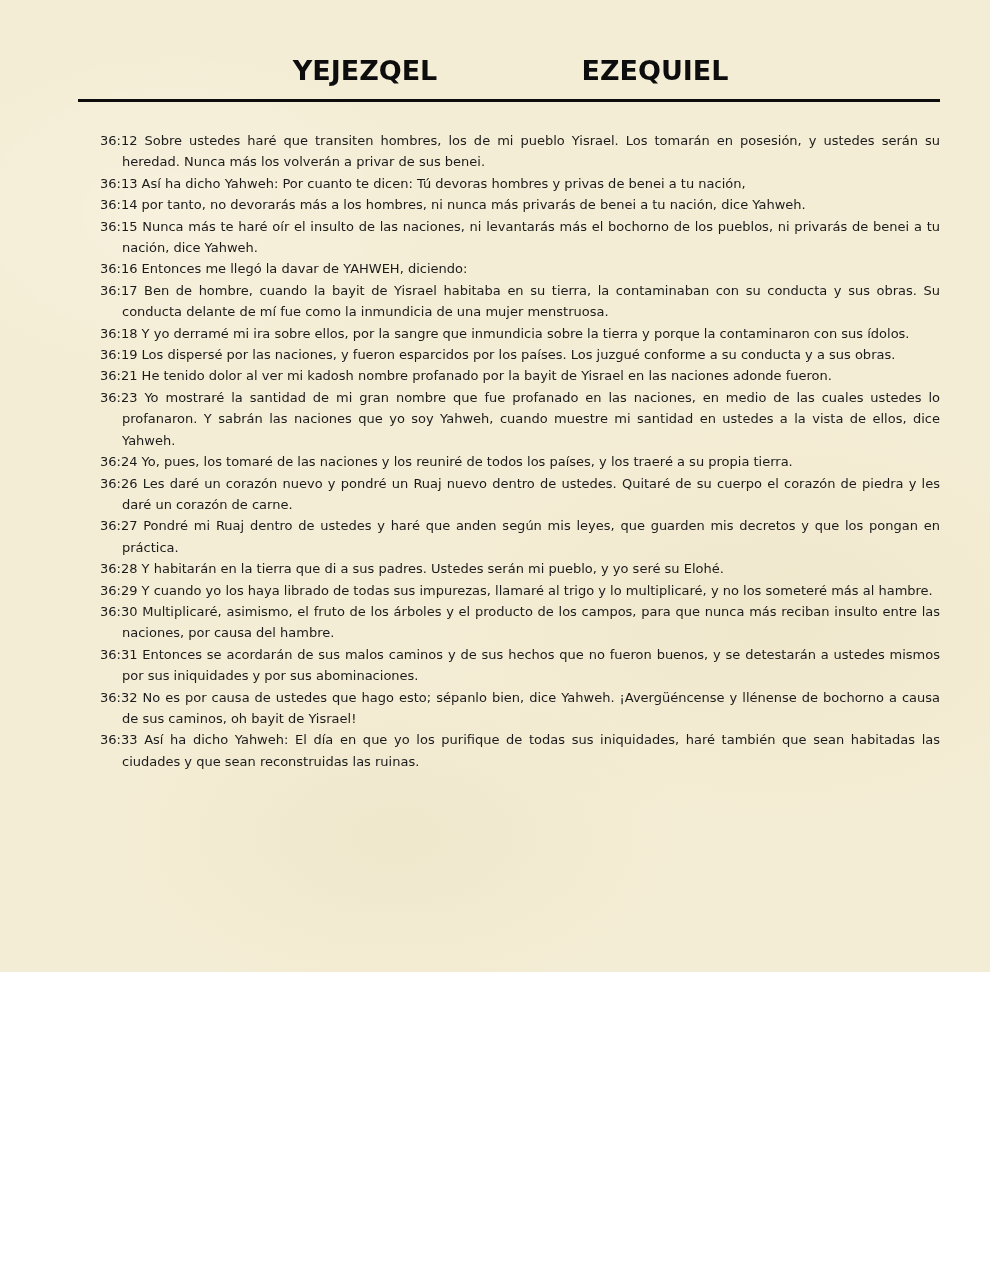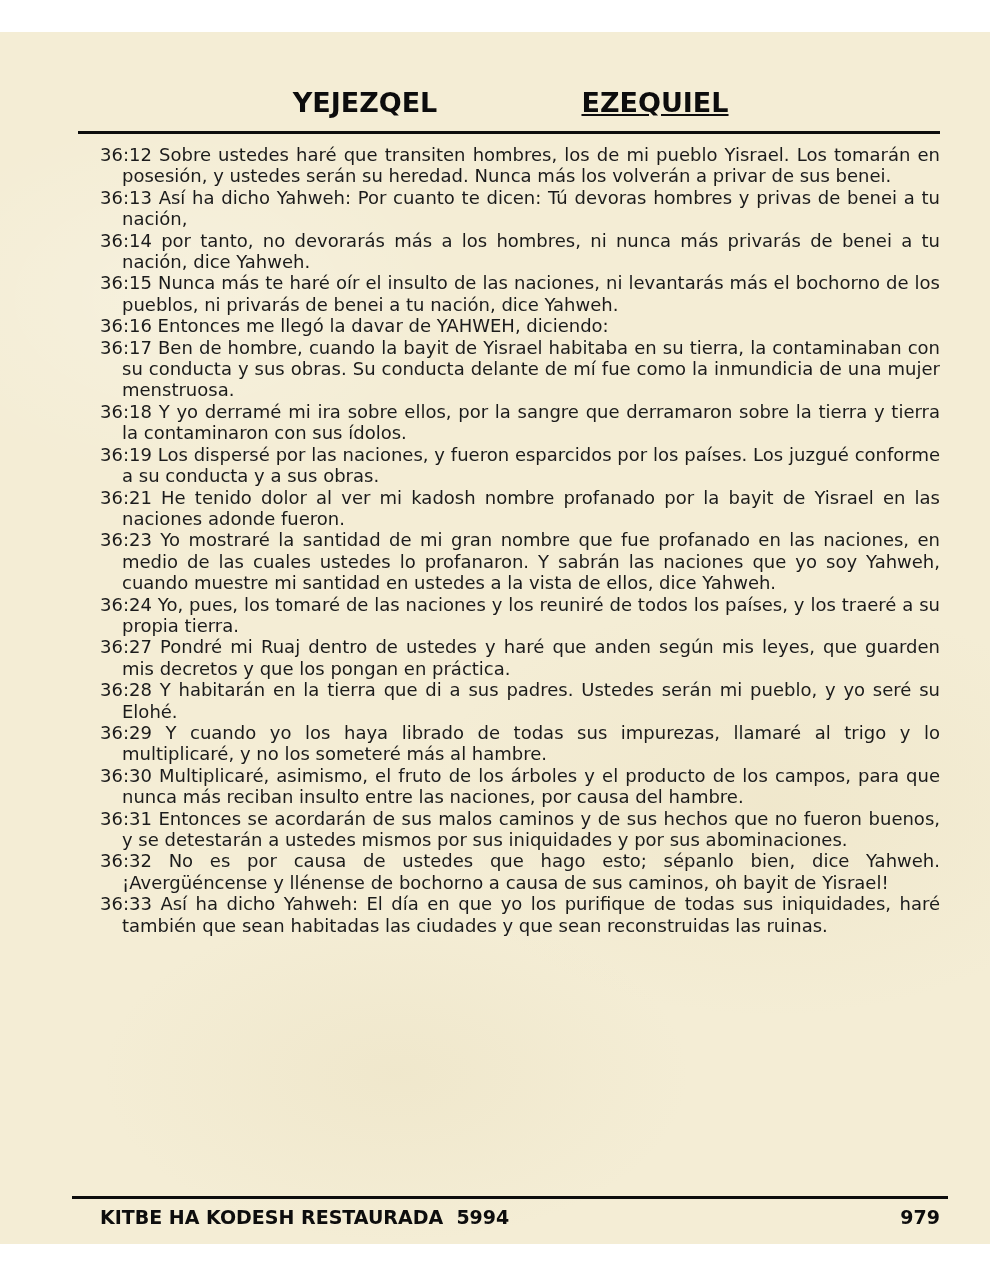--- a/index.html
+++ b/index.html
@@ -2,68 +2,67 @@
 <html style="--bg: #f4edd5; --ink: #1b1b1b;"><head>
 <meta charset="utf-8">
 <style>
   html, body {
     margin: 0;
     padding: 0;
   }
   .page {
     position: relative;
     width: 990px;
-    height: 1212px;
+    height: 972px;
     background-color: var(--bg, #f4edd5);
     background-image:
       radial-gradient(ellipse 400px 260px at 18% 22%, rgba(255,255,255,0.20), rgba(255,255,255,0) 70%),
       radial-gradient(ellipse 500px 300px at 78% 64%, rgba(210,192,140,0.12), rgba(210,192,140,0) 70%),
       radial-gradient(ellipse 420px 240px at 40% 86%, rgba(214,198,150,0.14), rgba(214,198,150,0) 70%);
     overflow: hidden;
     font-family: "DejaVu Sans", "Liberation Sans", sans-serif;
     color: var(--ink, #1b1b1b);
-    margin-top: 32px;
   }
 
   
   .titles {
     position: absolute;
     top: 55px;
     left: 0;
     width: 100%;
     height: 38px;
   }
   .title {
     position: absolute;
     transform: translateX(-50%);
     font-size: 27px;
     font-weight: bold;
     letter-spacing: 0px;
     color: #0d0d0d;
     white-space: nowrap;
   }
   .title.left  { left: 365px; }
-  .title.right { left: 655px; text-decoration: underline; }
+  .title.right { left: 655px; }
 
   .header-rule {
     position: absolute;
     top: 99px;
     left: 78px;
     width: 862px;
     height: 3px;
     background: #0d0d0d;
   }
 
   
   .body-text {
     position: absolute;
-    top: 112px;
+    top: 130px;
     left: 100px;
     width: 840px;
-    font-size: 18px;
+    font-size: 13px;
     line-height: 21.4px;
     text-align: justify;
   }
   .verse {
     margin: 0;
     padding-left: 22px;
     text-indent: -22px;
   }
 
   
@@ -101,25 +100,26 @@
 
   <div class="header-rule"></div>
 
   <main class="body-text">
     <p class="verse"><span>36:12</span> <span>Sobre ustedes haré que transiten hombres, los de mi pueblo Yisrael. Los tomarán en posesión, y ustedes serán su heredad. Nunca más los volverán a privar de sus benei.</span></p>
     <p class="verse"><span>36:13</span> <span>Así ha dicho Yahweh: Por cuanto te dicen: Tú devoras hombres y privas de benei a tu nación,</span></p>
     <p class="verse"><span>36:14</span> <span>por tanto, no devorarás más a los hombres, ni nunca más privarás de benei a tu nación, dice Yahweh.</span></p>
     <p class="verse"><span>36:15</span> <span>Nunca más te haré oír el insulto de las naciones, ni levantarás más el bochorno de los pueblos, ni privarás de benei a tu nación, dice Yahweh.</span></p>
     <p class="verse"><span>36:16</span> <span>Entonces me llegó la davar de YAHWEH, diciendo:</span></p>
     <p class="verse"><span>36:17</span> <span>Ben de hombre, cuando la bayit de Yisrael habitaba en su tierra, la contaminaban con su conducta y sus obras. Su conducta delante de mí fue como la inmundicia de una mujer menstruosa.</span></p>
-    <p class="verse"><span>36:18</span> <span>Y yo derramé mi ira sobre ellos, por la sangre que derramaron sobre la tierra y tierra la contaminaron con sus ídolos.</span></p>
+    <p class="verse"><span>36:18</span> <span>Y yo derramé mi ira sobre ellos, por la sangre que inmundicia sobre la tierra y porque la contaminaron con sus ídolos.</span></p>
     <p class="verse"><span>36:19</span> <span>Los dispersé por las naciones, y fueron esparcidos por los países. Los juzgué conforme a su conducta y a sus obras.</span></p>
     <p class="verse"><span>36:21</span> <span>He tenido dolor al ver mi kadosh nombre profanado por la bayit de Yisrael en las naciones adonde fueron.</span></p>
     <p class="verse"><span>36:23</span> <span>Yo mostraré la santidad de mi gran nombre que fue profanado en las naciones, en medio de las cuales ustedes lo profanaron. Y sabrán las naciones que yo soy Yahweh, cuando muestre mi santidad en ustedes a la vista de ellos, dice Yahweh.</span></p>
     <p class="verse"><span>36:24</span> <span>Yo, pues, los tomaré de las naciones y los reuniré de todos los países, y los traeré a su propia tierra.</span></p>
+    <p class="verse"><span>36:26</span> <span>Les daré un corazón nuevo y pondré un Ruaj nuevo dentro de ustedes. Quitaré de su cuerpo el corazón de piedra y les daré un corazón de carne.</span></p>
     <p class="verse"><span>36:27</span> <span>Pondré mi Ruaj dentro de ustedes y haré que anden según mis leyes, que guarden mis decretos y que los pongan en práctica.</span></p>
     <p class="verse"><span>36:28</span> <span>Y habitarán en la tierra que di a sus padres. Ustedes serán mi pueblo, y yo seré su Elohé.</span></p>
     <p class="verse"><span>36:29</span> <span>Y cuando yo los haya librado de todas sus impurezas, llamaré al trigo y lo multiplicaré, y no los someteré más al hambre.</span></p>
     <p class="verse"><span>36:30</span> <span>Multiplicaré, asimismo, el fruto de los árboles y el producto de los campos, para que nunca más reciban insulto entre las naciones, por causa del hambre.</span></p>
     <p class="verse"><span>36:31</span> <span>Entonces se acordarán de sus malos caminos y de sus hechos que no fueron buenos, y se detestarán a ustedes mismos por sus iniquidades y por sus abominaciones.</span></p>
     <p class="verse"><span>36:32</span> <span>No es por causa de ustedes que hago esto; sépanlo bien, dice Yahweh. ¡Avergüéncense y llénense de bochorno a causa de sus caminos, oh bayit de Yisrael!</span></p>
     <p class="verse"><span>36:33</span> <span>Así ha dicho Yahweh: El día en que yo los purifique de todas sus iniquidades, haré también que sean habitadas las ciudades y que sean reconstruidas las ruinas.</span></p>
   </main>
 
   <div class="footer-rule"></div>

